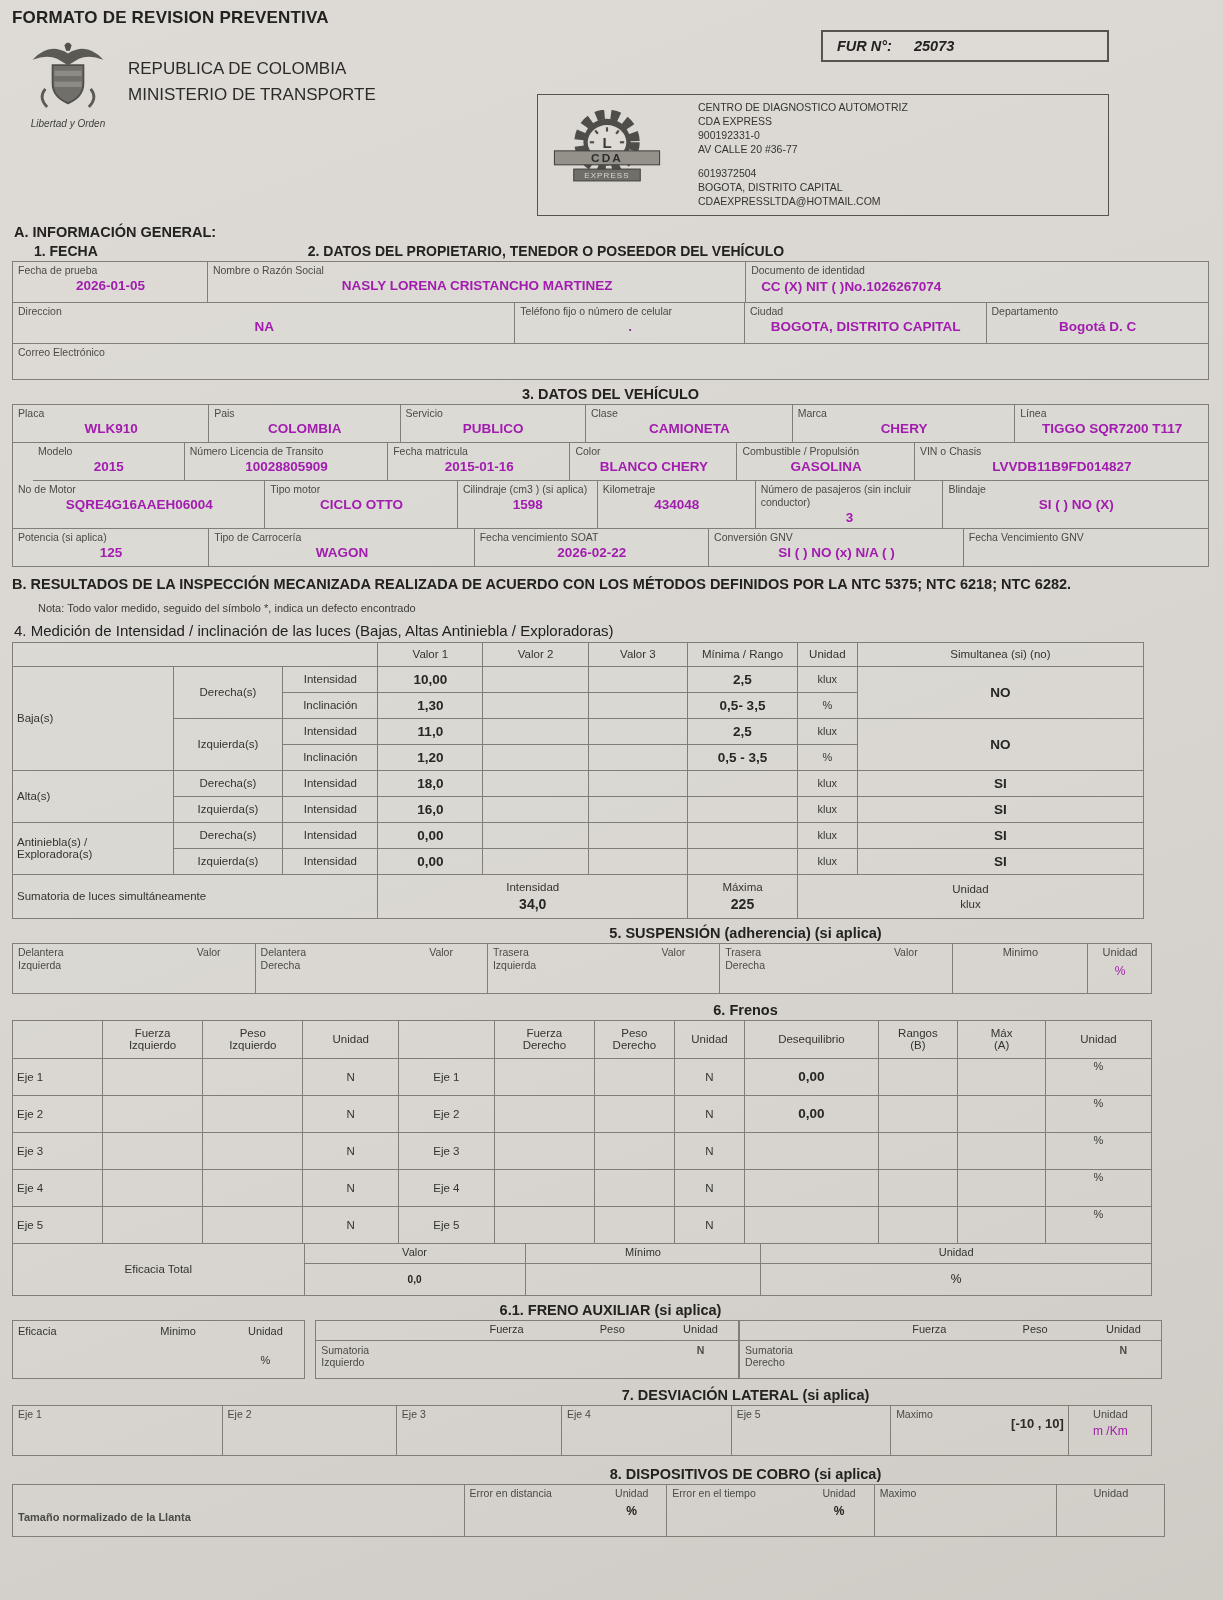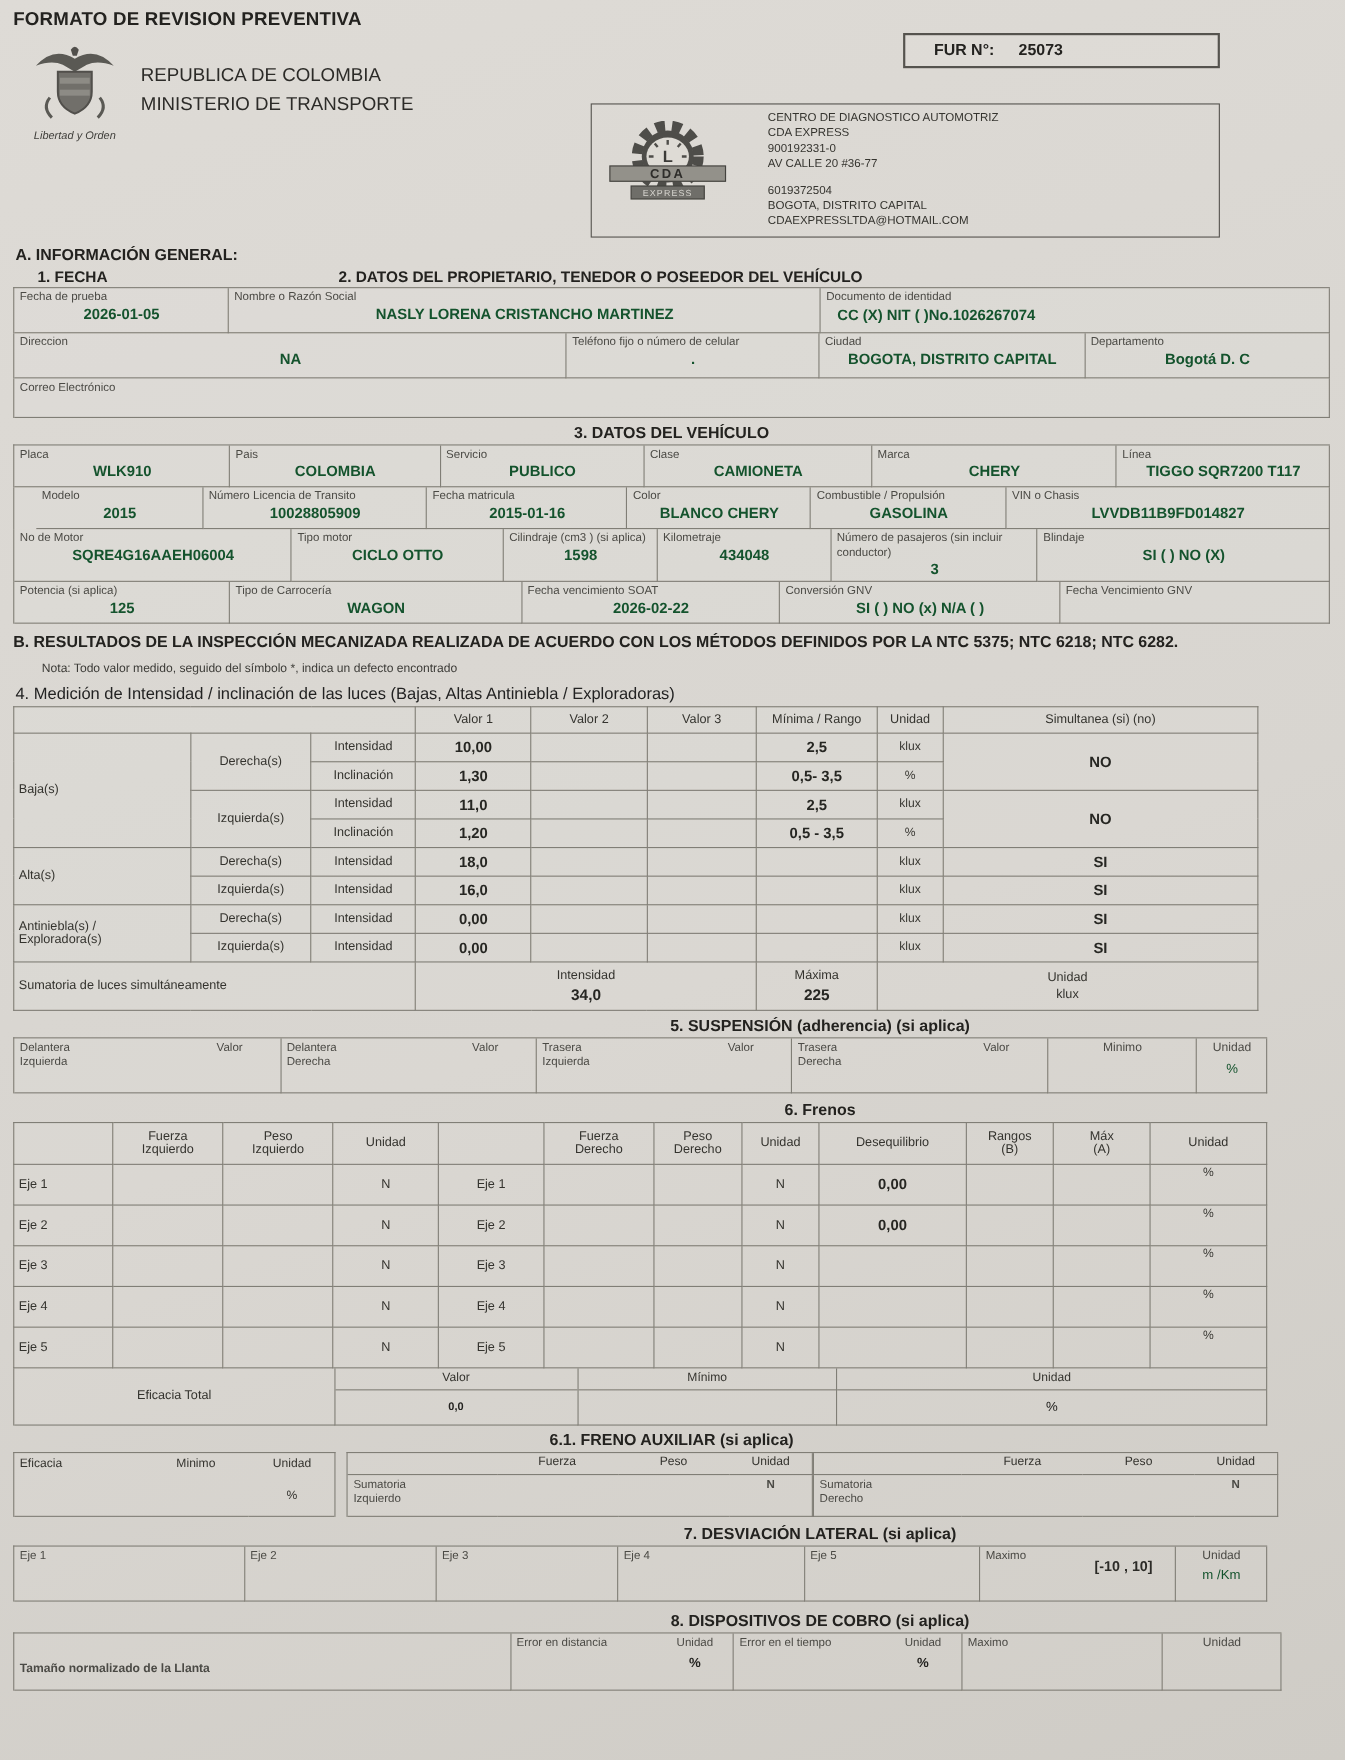--- a/index.html
+++ b/index.html
@@ -23,36 +23,36 @@
   .hdr{position:relative;height:212px;}
   .doc-title{font-size:17px;font-weight:bold;letter-spacing:.2px;}
   .gov-row{display:flex;margin-top:10px;margin-left:12px;}
   .emblem{width:88px;text-align:center;}
   .emblem svg{display:block;margin:0 auto;}
   .emblem-cap{font-size:10px;color:#3f3e3a;margin-top:2px;font-style:italic;}
   .gov-lines{margin-left:16px;margin-top:18px;font-size:17px;line-height:1.55;color:#2c2b28;}
   .hdr-right{position:absolute;top:22px;right:100px;width:572px;}
   .fur-box{
     border:2px solid var(--ln-dark);width:288px;height:32px;margin-left:auto;
-    display:flex;align-items:center;padding-left:26px;font-size:14.5px;font-weight:bold;gap:22px;background:rgba(255,255,255,.06);
+    display:flex;align-items:center;padding-left:14px;font-size:14.5px;font-weight:bold;gap:22px;background:rgba(255,255,255,.06);font-style:italic;
   }
   .cda-box{
     border:1px solid var(--ln-dark);margin-top:32px;height:122px;
     display:flex;align-items:center;padding:6px 10px 6px 160px;gap:14px;
   }
   .cda-text{font-size:10.5px;line-height:1.32;color:#35342f;}
   .cda-text .gap{height:11px;}
 
   
   .sec-head{font-size:14.5px;font-weight:bold;margin:4px 0 3px 2px;}
   .sec-head-center{font-size:14.5px;font-weight:bold;text-align:center;margin:6px 0 2px;}
   .shift{transform:translateX(135px);}
   .sec-head-light{font-size:15px;font-weight:normal;color:#222;margin:8px 0 3px 2px;}
   .lbl{font-size:10.5px;color:var(--ink-soft);line-height:1.25;}
-  .val{font-size:13.5px;font-weight:bold;color:#14532d;}
+  .val{font-size:13.5px;font-weight:bold;color:#a21caf;}
   .pre{white-space:pre-line;}
   .grid{display:grid;border-top:1px solid var(--ln);border-left:1px solid var(--ln);background:rgba(255,255,255,.05);}
   .cell{border-right:1px solid var(--ln);border-bottom:1px solid var(--ln);padding:2px 4px 3px 5px;}
   .cell .val{text-align:center;display:block;margin-top:1px;}
 
   
   .g-row1{grid-template-columns:16.3% 45% 38.7%;}
   .g-row2{grid-template-columns:42% 19.2% 20.2% 18.6%;border-top:none;}
   .g-row3{grid-template-columns:100%;border-top:none;}
   .g-row1 .cell,.g-row2 .cell{min-height:41px;}
@@ -100,21 +100,21 @@
   .aux-right{flex:1;grid-template-columns:16% 13% 12% 9% 16% 13% 12% 9%;}
   .aux-right .hcell{border-bottom:1px solid var(--ln);font-size:11px;text-align:center;color:#34332e;padding:2px;min-height:20px;}
   .aux-right .bcell{min-height:38px;font-size:10.5px;color:var(--ink-soft);padding:3px 5px;}
   .aux-right .half{border-left:1px solid var(--ln);}
   .ncell{text-align:center;font-size:12.5px;font-weight:bold;color:#262622;padding-top:5px;}
 
   
   .lat{grid-template-columns:18.4% 15.3% 14.5% 14.9% 14% 15.6% 7.3%;}
   .lat .cell{min-height:50px;}
   .maximo-cell{display:flex;justify-content:space-between;align-items:flex-start;}
-  .rango{font-size:13px;font-weight:bold;color:#2c2b27;margin-top:8px;margin-right:16px;}
+  .rango{font-size:13px;font-weight:bold;color:#2c2b27;margin-top:8px;margin-right:0;}
   .cob{grid-template-columns:39.2% 17.6% 18% 15.8% 9.4%;}
   .cob .cell{min-height:52px;}
   .err-cell{display:flex;justify-content:space-between;}
   .err-cell .right{text-align:center;padding-right:14px;}
   .err-cell .pct{font-size:12px;font-weight:bold;margin-top:4px;} .mt6{margin-top:24px;font-weight:bold;}
 </style>
 </head>
 <body>
 
 <div class="sheet">

